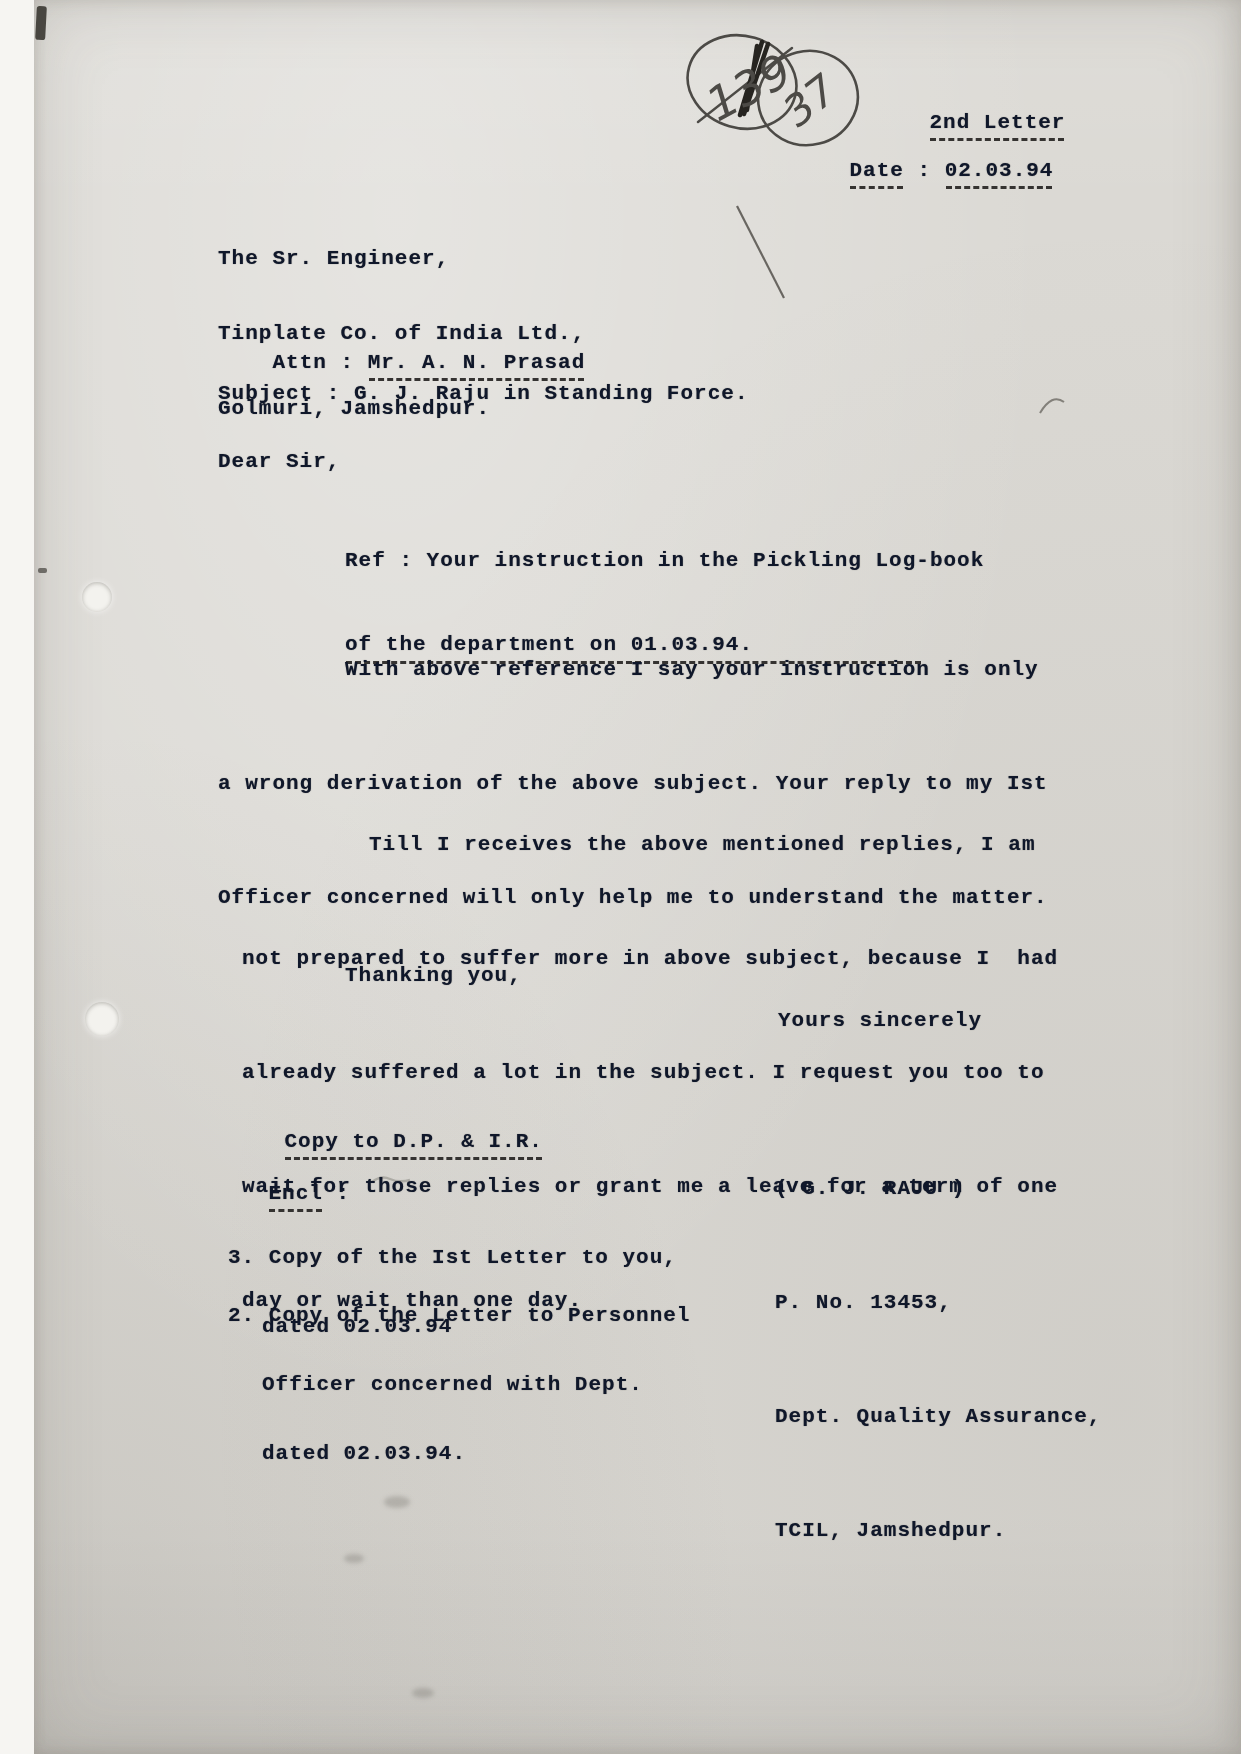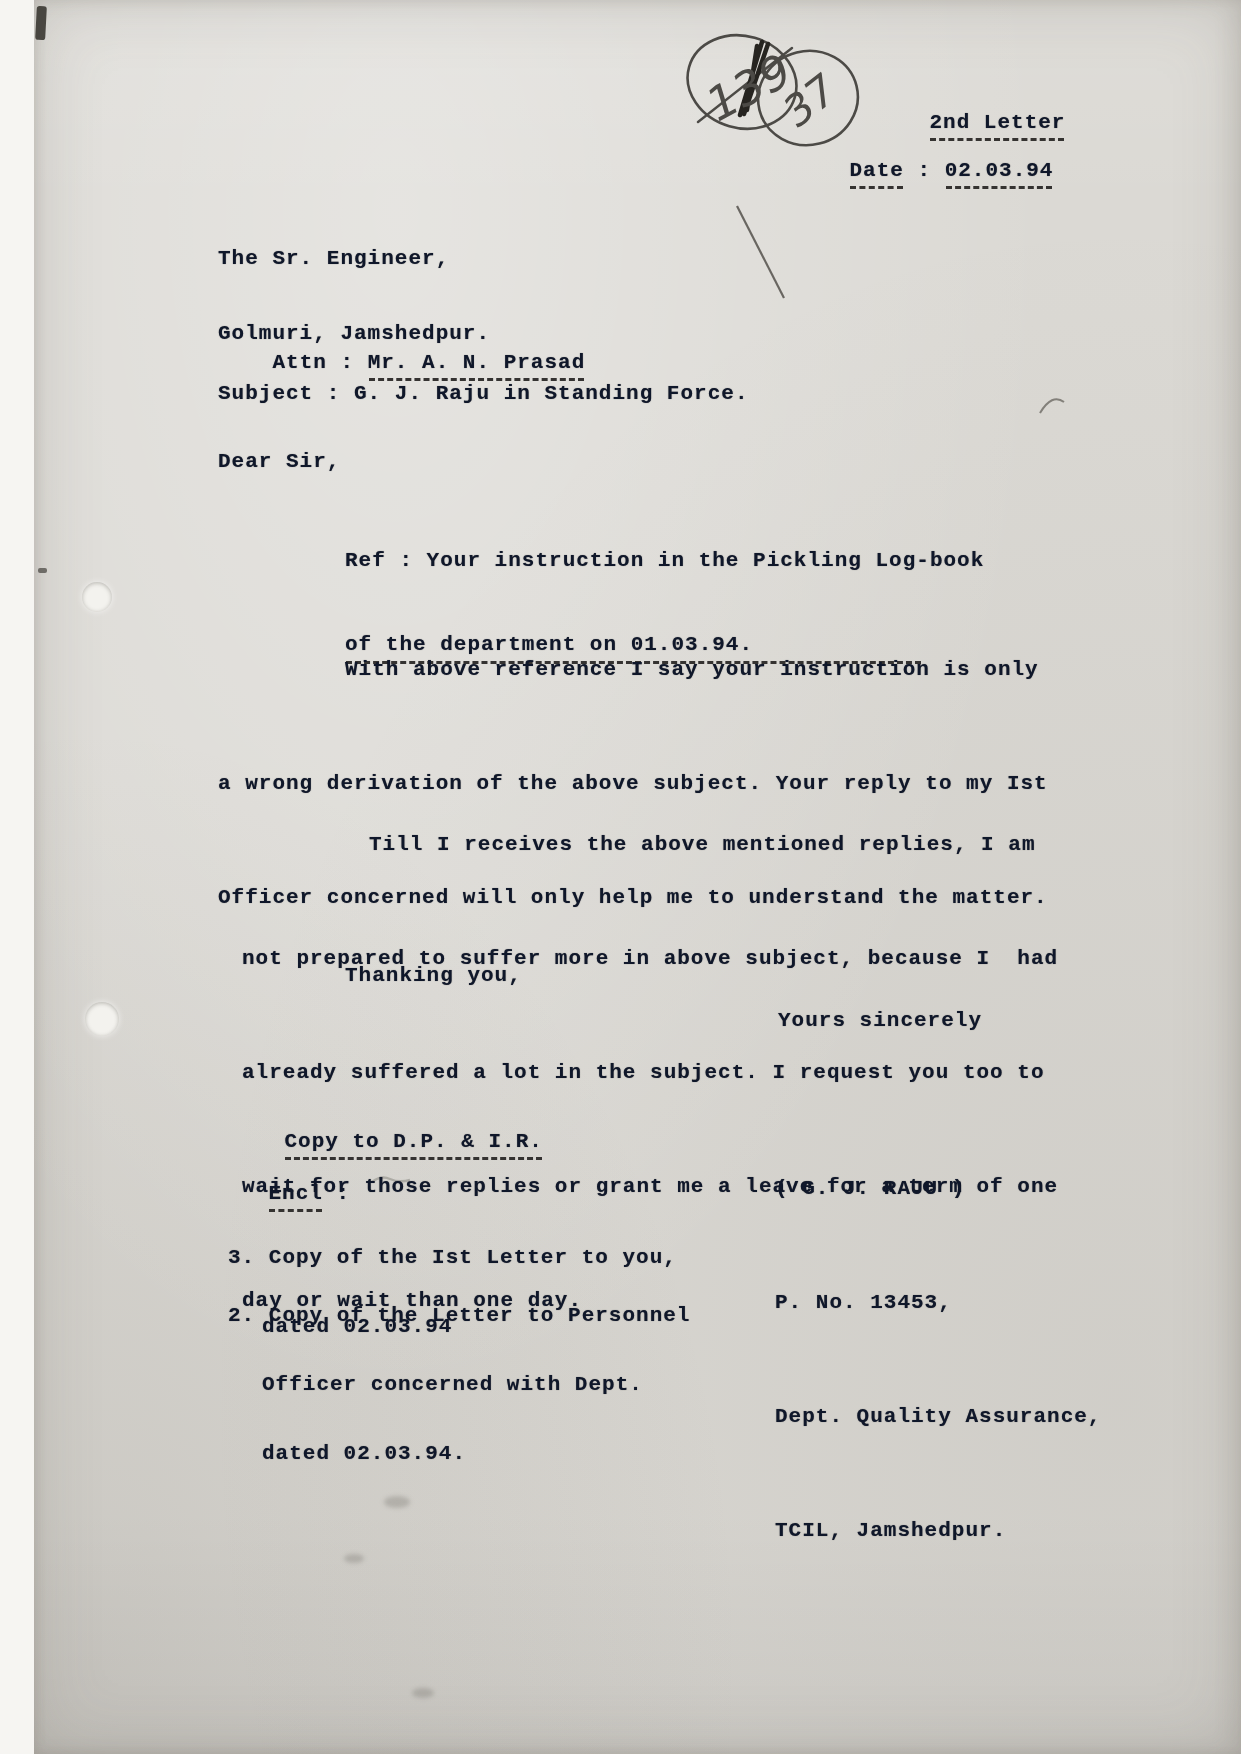--- a/index.html
+++ b/index.html
@@ -81,20 +81,21 @@
 
   <div class="t" style="left:875px; top:84px;">
     <span class="du">2nd Letter</span>
   </div>
   <div class="t" style="left:795px; top:132px;">
     <span class="du">Date</span><span> : </span><span class="du">02.03.94</span>
   </div>
 
   <div class="t addr" style="left:218px; top:196px;">
     <div>The Sr. Engineer,</div>
+    <div>Tinplate Co. of India Ltd.,</div>
     <div>Golmuri, Jamshedpur.</div>
   </div>
 
   <div class="t" style="left:218px; top:324px;">
     <span>Attn : </span><span class="du">Mr. A. N. Prasad</span>
   </div>
 
   <div class="t" style="left:218px; top:381px;">Subject : G. J. Raju in Standing Force.</div>
 
   <div class="t" style="left:218px; top:449px;">Dear Sir,</div>

